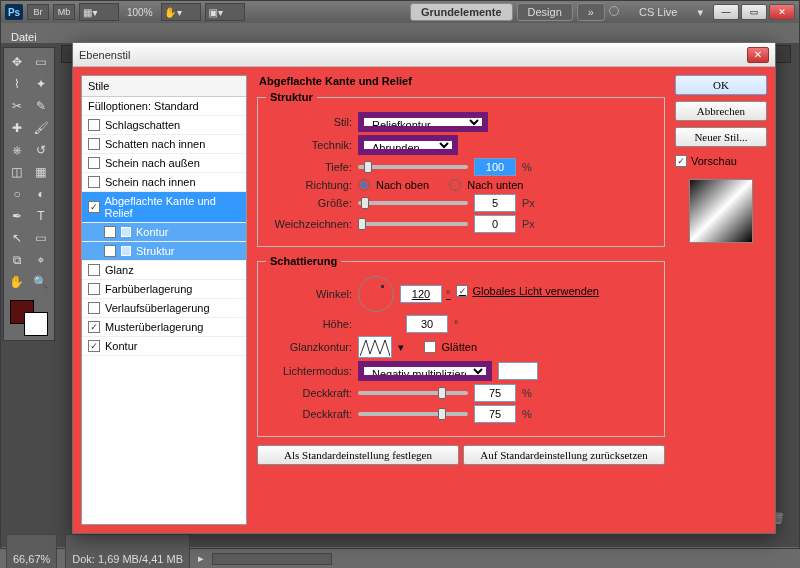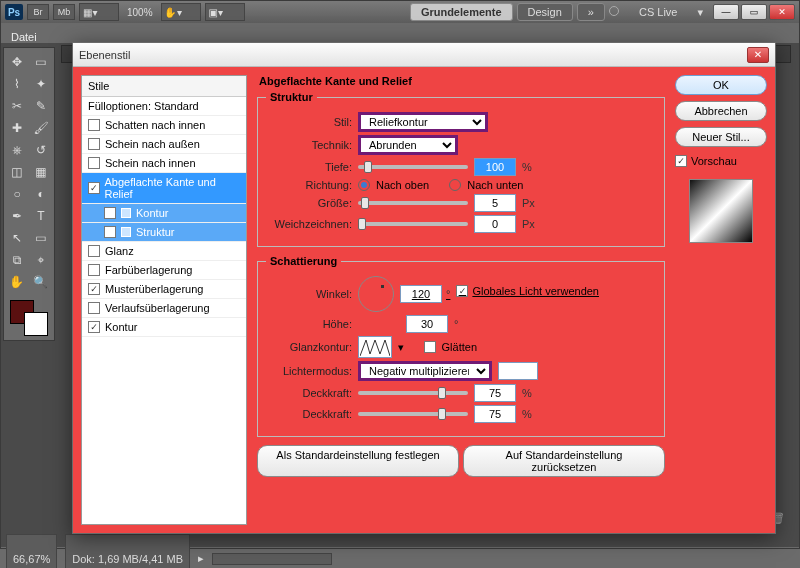--- a/index.html
+++ b/index.html
@@ -55,35 +55,35 @@
 .chk.checked::after{content:"✓";}
 .sq { width:10px;height:10px;background:#ddd;border:1px solid #999;}
 .style-row.selected .sq{background:#cde6ff;border-color:#fff;}
 
 .content-col { flex:1; padding:8px 6px 8px 2px; overflow:auto;}
 .panel-title { font-weight:bold; margin:0 0 4px 4px;}
 fieldset { border:1px solid #bbb; margin:0 2px 8px 2px; padding:6px 8px 10px 8px;}
 legend { font-weight:bold; padding:0 4px;}
 .row { display:flex; align-items:center; margin:3px 0; gap:6px;}
 .row label.lab { width:86px; text-align:right; color:#222;}
-select,.combo-in { height:20px; border:3px solid #701a75; background:#fff; padding:0 4px;}
+select,.combo-in { height:20px; border:6px solid #701a75; background:#fff; padding:0 4px;}
 .slider { flex:0 0 110px; height:4px; background:#bbb; position:relative; border-radius:2px;}
 .slider .thumb { position:absolute; top:-4px; width:8px;height:12px;background:#e8e8e8;border:1px solid #666; border-radius:2px;}
 .numbox { width:42px; height:18px; border:1px solid #7a9ac0; background:#fff; text-align:center;}
 .numbox.sel { background:#3399ff; color:#fff;}
 .unit { color:#333;}
 .radio { width:12px;height:12px;border:1px solid #666;border-radius:50%;display:inline-flex;align-items:center;justify-content:center;}
 .radio.on::after{content:"";width:6px;height:6px;background:#3b7bd1;border-radius:50%;}
 .angle { width:36px;height:36px;border:1px solid #888;border-radius:50%;position:relative;}
 .angle .dot { position:absolute; width:3px;height:3px;background:#333; left:22px; top:8px;}
 .contour { width:34px;height:22px;border:1px solid #7a9ac0;background:#fff;display:flex;align-items:center;justify-content:center;}
 .contour svg{width:30px;height:18px;}
 .colorbox { width:40px;height:18px;border:1px solid #7a9ac0;}
 .btn-row { display:flex; gap:4px; margin:3px 2px;}
-.btn { border:1px solid #8a8a8a; background:linear-gradient(#fdfdfd,#e6e6e6); padding:3px 8px; border-radius:10px; cursor:default; text-align:center;}
+.btn { border:1px solid #8a8a8a; background:linear-gradient(#fdfdfd,#e6e6e6); padding:3px 8px; border-radius:2px; cursor:default; text-align:center;font-family:Liberation Serif, serif;}
 
 .right-col { width:102px; padding:8px 8px 8px 2px; display:flex; flex-direction:column; gap:6px; align-items:stretch;}
 .right-col .btn { width:100%; }
 .btn.primary { background:linear-gradient(#eaf4ff,#cfe6fb); border-color:#6a9fd4;}
 .preview-chk { display:flex; align-items:center; gap:4px; margin-top:2px;}
 .preview-thumb { width:64px;height:64px; margin-top:6px; border:1px solid #888; background:linear-gradient(135deg,#111 0%,#fff 50%,#000 100%); align-self:center;}
 
 .icon-row { position:absolute; right:14px; bottom:22px; display:flex; gap:10px; color:#bbb; font-size:11px;}
 .icon-row span{opacity:.8;}
 .doc-tab { position:absolute; left:60px; top:2px; right:8px; height:18px; background:#3e3e3e; border:1px solid #2c2c2c;}
@@ -179,20 +179,24 @@
   <div class="dlg-body">
     <div class="styles-col">
       <div class="styles-box">
         <div class="styles-header">Stile</div>
         <div class="style-row">
           <span>Fülloptionen: Standard</span>
         </div>
         <div class="styles-list" id="styles-list">
             <div class="style-row">
               <span class="chk"></span>
+              <span>Schlagschatten</span>
+            </div>
+            <div class="style-row">
+              <span class="chk"></span>
               <span>Schatten nach innen</span>
             </div>
             <div class="style-row">
               <span class="chk"></span>
               <span>Schein nach außen</span>
             </div>
             <div class="style-row">
               <span class="chk"></span>
               <span>Schein nach innen</span>
             </div>
@@ -212,26 +216,26 @@
             </div>
             <div class="style-row">
               <span class="chk"></span>
               <span>Glanz</span>
             </div>
             <div class="style-row">
               <span class="chk"></span>
               <span>Farbüberlagerung</span>
             </div>
             <div class="style-row">
+              <span class="chk"></span>
+              <span>Verlaufsüberlagerung</span>
+            </div>
+            <div class="style-row">
               <span class="chk checked"></span>
               <span>Musterüberlagerung</span>
-            </div>
-            <div class="style-row">
-              <span class="chk"></span>
-              <span>Verlaufsüberlagerung</span>
             </div>
             <div class="style-row">
               <span class="chk checked"></span>
               <span>Kontur</span>
             </div>
           </div>
       </div>
     </div>
 
     <div class="content-col">

